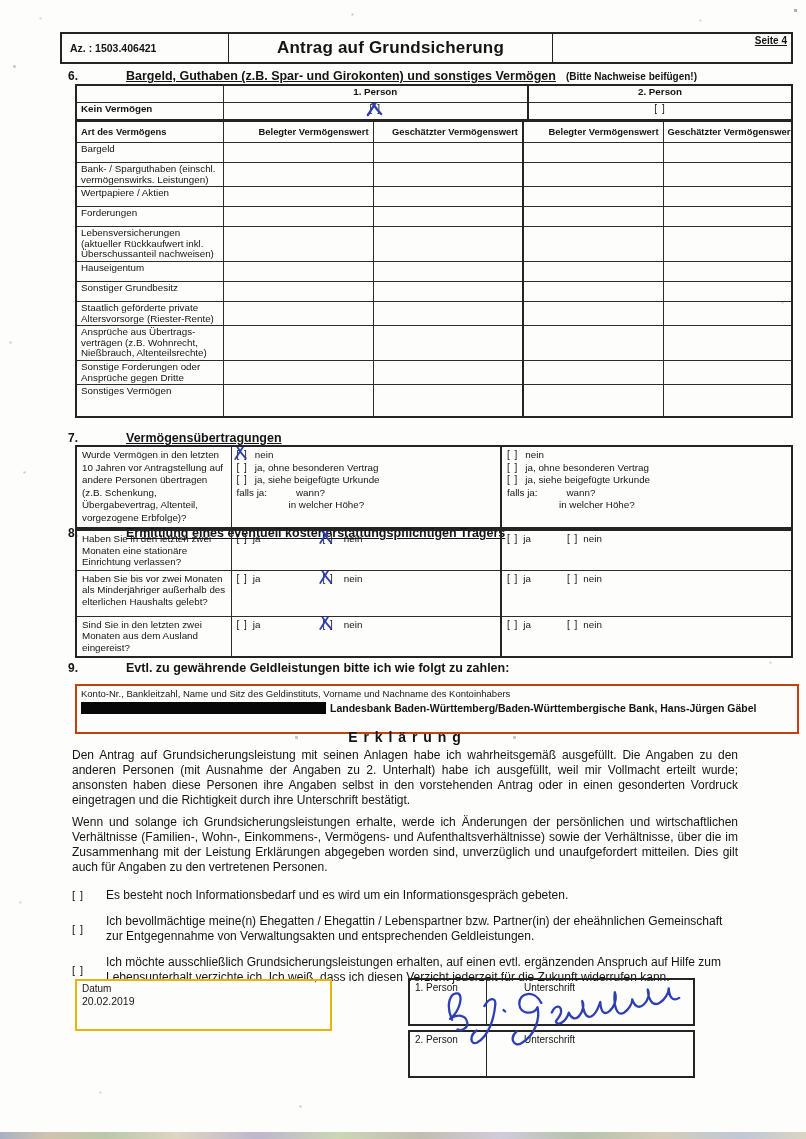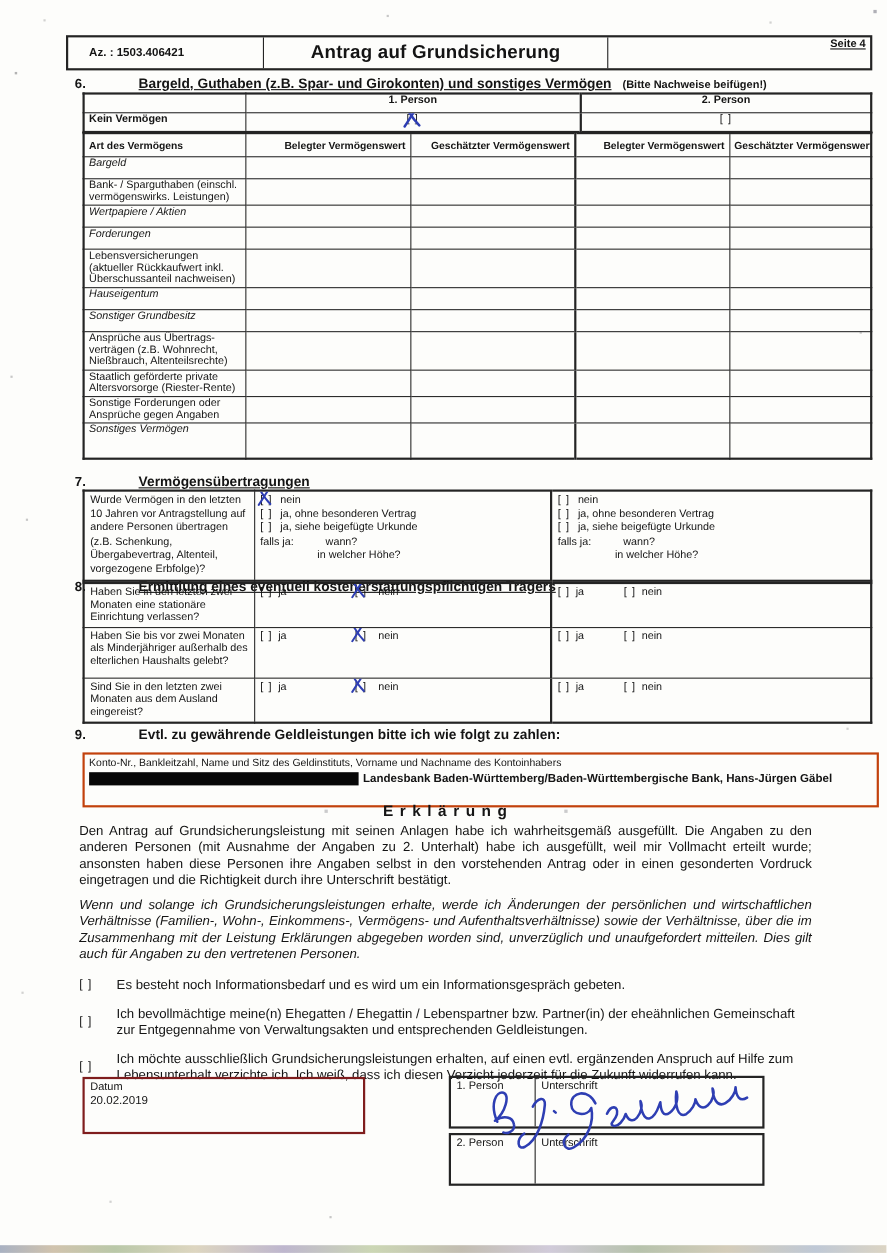--- a/index.html
+++ b/index.html
@@ -4,21 +4,21 @@
 <style>
   html,body{margin:0;padding:0;}
   body{width:806px;height:1139px;background:#fdfdfb;overflow:hidden;
        font-family:"Liberation Sans","DejaVu Sans",sans-serif;color:#141414;}
   .page{position:relative;width:806px;height:1139px;}
 
   
   .header-box{position:absolute;left:60px;top:32px;width:729px;height:28px;
               border:2px solid #242424;display:flex;align-items:stretch;}
   .hdr-az{width:158px;border-right:1.5px solid #242424;display:flex;align-items:center;
-          padding-left:19px;font-weight:bold;font-size:10.5px;}
+          padding-left:8px;font-weight:bold;font-size:10.5px;}
   .hdr-title{flex:1;border-right:1.5px solid #242424;display:flex;align-items:center;
              justify-content:center;font-weight:bold;font-size:17px;letter-spacing:.2px;}
   .hdr-right{width:238px;position:relative;}
   .hdr-page{position:absolute;right:4px;top:1px;font-weight:bold;font-size:10px;
             text-decoration:underline;}
 
   
   .sec-head{position:absolute;left:68px;display:flex;align-items:baseline;font-weight:bold;}
   .sec-num{width:58px;font-size:12px;}
   .sec-title{font-size:12.5px;}
@@ -26,21 +26,21 @@
   .sec-note{font-size:10px;margin-left:10px;font-weight:bold;}
 
   
   table{border-collapse:collapse;table-layout:fixed;}
   .frm{position:absolute;left:75px;width:716px;border:2px solid #242424;}
   .frm td{border:1px solid #2c2c2c;padding:1px 4px;font-size:9.8px;line-height:10.6px;
           vertical-align:top;overflow:hidden;}
   .frm td.thick-l{border-left:2.5px solid #242424;}
   .c{text-align:center;}
   .b{font-weight:bold;}
-  .vmid{vertical-align:middle;font-style:italic;}
+  .vmid{vertical-align:middle;}
 
   .t-top{top:84px;}
   .t-top td{height:14px;}
   .t-top .lbl{font-weight:bold;}
 
   .t-main{top:120px;}
   .t-main td.hcell{font-weight:bold;font-size:9.4px;white-space:nowrap;text-align:right;
                    vertical-align:middle;height:18px;}
   .t-main td.hfirst{text-align:left;white-space:normal;}
 
@@ -71,34 +71,34 @@
   .s9-lab{font-size:9.5px;}
   .s9-line{display:flex;align-items:center;margin-top:3px;}
   .redact{width:245px;height:12px;background:#070707;margin-right:4px;flex:none;}
   .s9-val{font-weight:bold;font-size:10.5px;white-space:nowrap;}
 
   
   .erkl{position:absolute;left:72px;top:729px;width:666px;}
   .erkl-title{text-align:center;font-weight:bold;font-size:14px;letter-spacing:1px;
               margin-bottom:3px;}
   .erkl p{margin:0 0 7px 0;font-size:12px;line-height:15px;text-align:justify;}
-  .erkl p.p2{margin-bottom:13px;font-style:italic;}
+  .erkl p.p2{margin-bottom:13px;}
   .eitem{display:flex;margin-bottom:11px;font-size:12px;line-height:15px;}
   .eitem .cb{flex:none;width:34px;font-size:11px;align-self:center;}
   .eitem .etext{text-align:left;}
 
   
   .datum-box{position:absolute;left:75px;top:979px;width:243px;height:44px;
-             border:2px solid #7f1d1d;padding:2px 5px;font-size:10px;}
+             border:2px solid #eab308;padding:2px 5px;font-size:10px;}
   .datum-box .dval{font-size:10.5px;margin-top:1px;}
   .sig-box{position:absolute;left:408px;width:283px;border:2px solid #242424;display:flex;}
   .sig-box.p1{top:978px;height:44px;}
   .sig-box.p2{top:1030px;height:44px;}
   .sig-lab{width:66px;border-right:1.5px solid #242424;padding:2px 5px;font-size:10px;}
-  .sig-field{flex:1;padding:2px 5px;font-size:10px;position:relative;}
+  .sig-field{flex:1;padding:2px 5px;font-size:10px;position:relative;margin-left:32px;}
   .signature{position:absolute;left:430px;top:980px;width:265px;height:72px;z-index:5;
              color:var(--ink,#2e3eb3);transform:rotate(-3deg);pointer-events:none;}
 
   
   .strip{position:absolute;left:0;bottom:0;width:806px;height:7px;opacity:.85;
     background:linear-gradient(90deg,#9aa4b8 0%,#c9b9a0 6%,#aebf9a 13%,#d8cfb6 22%,
       #b3aac6 32%,#c3d0a8 42%,#b8b2a4 52%,#c9c2d4 62%,#aab89e 72%,#cdc4ae 82%,
       #b4bfcf 92%,#d6cdb9 100%);}
   .speckles{position:absolute;left:0;top:0;width:1px;height:1px;background:transparent;
     box-shadow:14px 66px 0 .6px rgba(40,40,45,.35), 40px 18px 0 .5px rgba(40,40,45,.2),
@@ -220,36 +220,36 @@
           <td class="thick-l"></td>
           <td></td>
         </tr>
     <tr style="height:20px">
           <td class="vmid">Sonstiger Grundbesitz</td>
           <td></td>
           <td></td>
           <td class="thick-l"></td>
           <td></td>
         </tr>
+    <tr style="height:22px">
+          <td>Staatlich geförderte private Altersvorsorge (Riester-Rente)</td>
+          <td></td>
+          <td></td>
+          <td class="thick-l"></td>
+          <td></td>
+        </tr>
     <tr style="height:32px">
           <td>Ansprüche aus Übertrags-verträgen (z.B. Wohnrecht, Nießbrauch, Altenteilsrechte)</td>
           <td></td>
           <td></td>
           <td class="thick-l"></td>
           <td></td>
         </tr>
     <tr style="height:22px">
-          <td>Staatlich geförderte private Altersvorsorge (Riester-Rente)</td>
-          <td></td>
-          <td></td>
-          <td class="thick-l"></td>
-          <td></td>
-        </tr>
-    <tr style="height:22px">
-          <td>Sonstige Forderungen oder Ansprüche gegen Angaben</td>
+          <td>Sonstige Forderungen oder Ansprüche gegen Dritte</td>
           <td></td>
           <td></td>
           <td class="thick-l"></td>
           <td></td>
         </tr>
     <tr style="height:32px">
           <td class="vmid">Sonstiges Vermögen</td>
           <td></td>
           <td></td>
           <td class="thick-l"></td>

